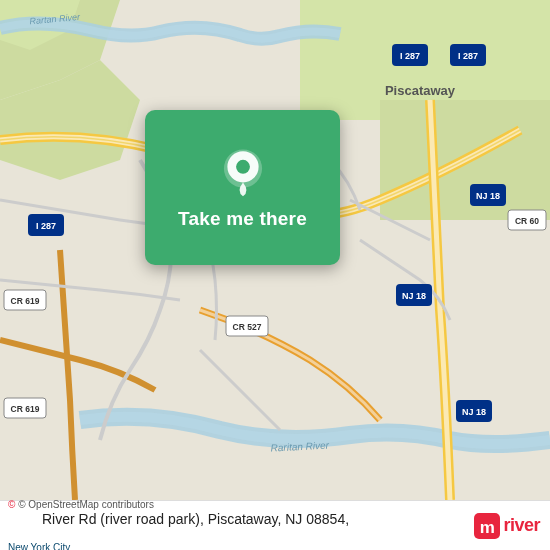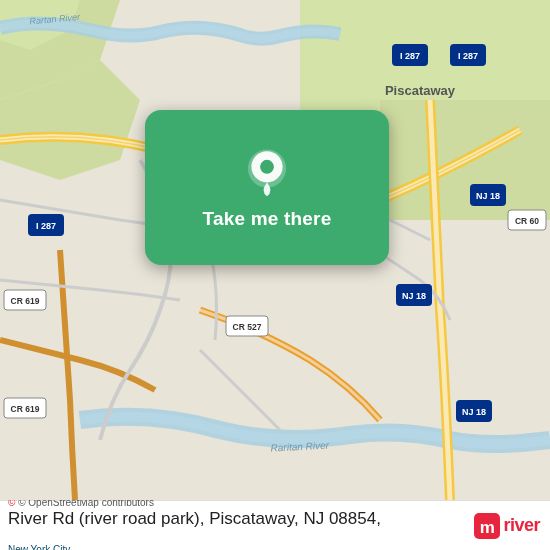--- a/index.html
+++ b/index.html
@@ -25,24 +25,24 @@
     .map-svg {
       width: 100%;
       height: 100%;
     }
 
     
     .card-overlay {
       position: absolute;
       top: 110px;
       left: 145px;
-      width: 244px;
+      width: 195px;
       height: 155px;
       background: #3dab6e;
-      border-radius: 16px;
+      border-radius: 10px;
       display: flex;
       flex-direction: column;
       align-items: center;
       justify-content: center;
       box-shadow: 0 4px 16px rgba(0,0,0,0.35);
       cursor: pointer;
     }
 
     .pin-icon {
       width: 52px;
@@ -70,24 +70,25 @@
       gap: 46px;
     }
 
     .bottom-text-group {
       display: flex;
       flex-direction: column;
       justify-content: center;
     }
 
     .bottom-title {
-      font-size: 17px;
+      font-size: 14px;
       color: #222;
       font-weight: 500;
       line-height: 1.3;
+      margin-left: 34px;
     }
 
     .bottom-subtitle {
       font-size: 10px;
       color: #0c4a6e;
       line-height: 1.3;
       margin-top: 12px;
     }
 
     .osm-attribution {

